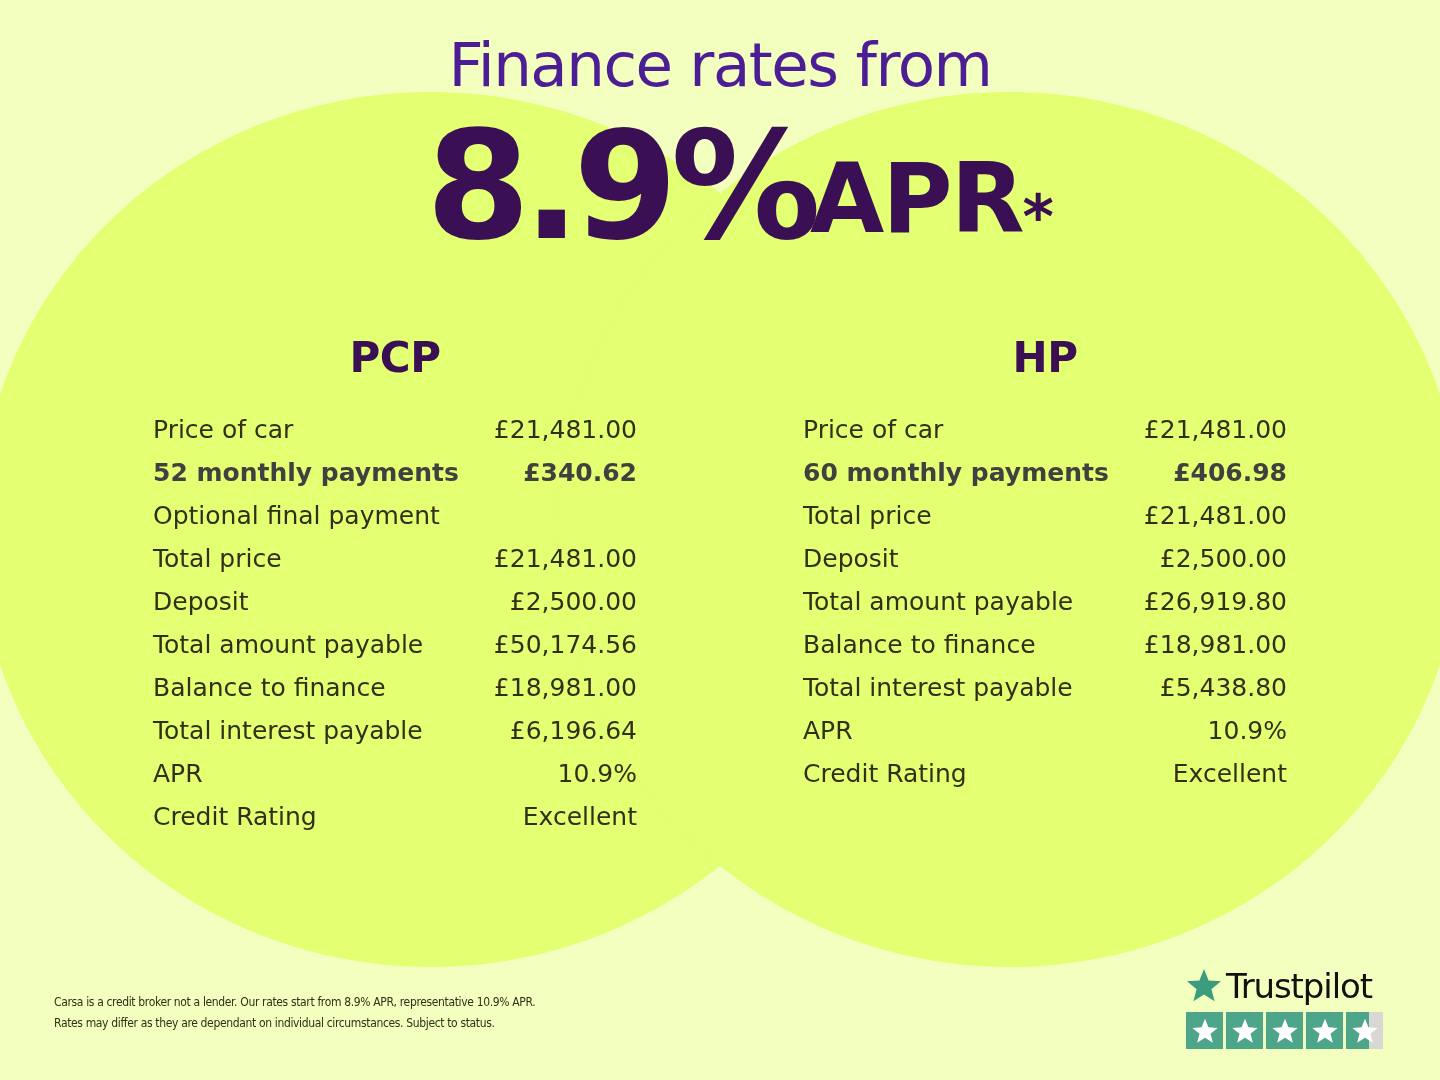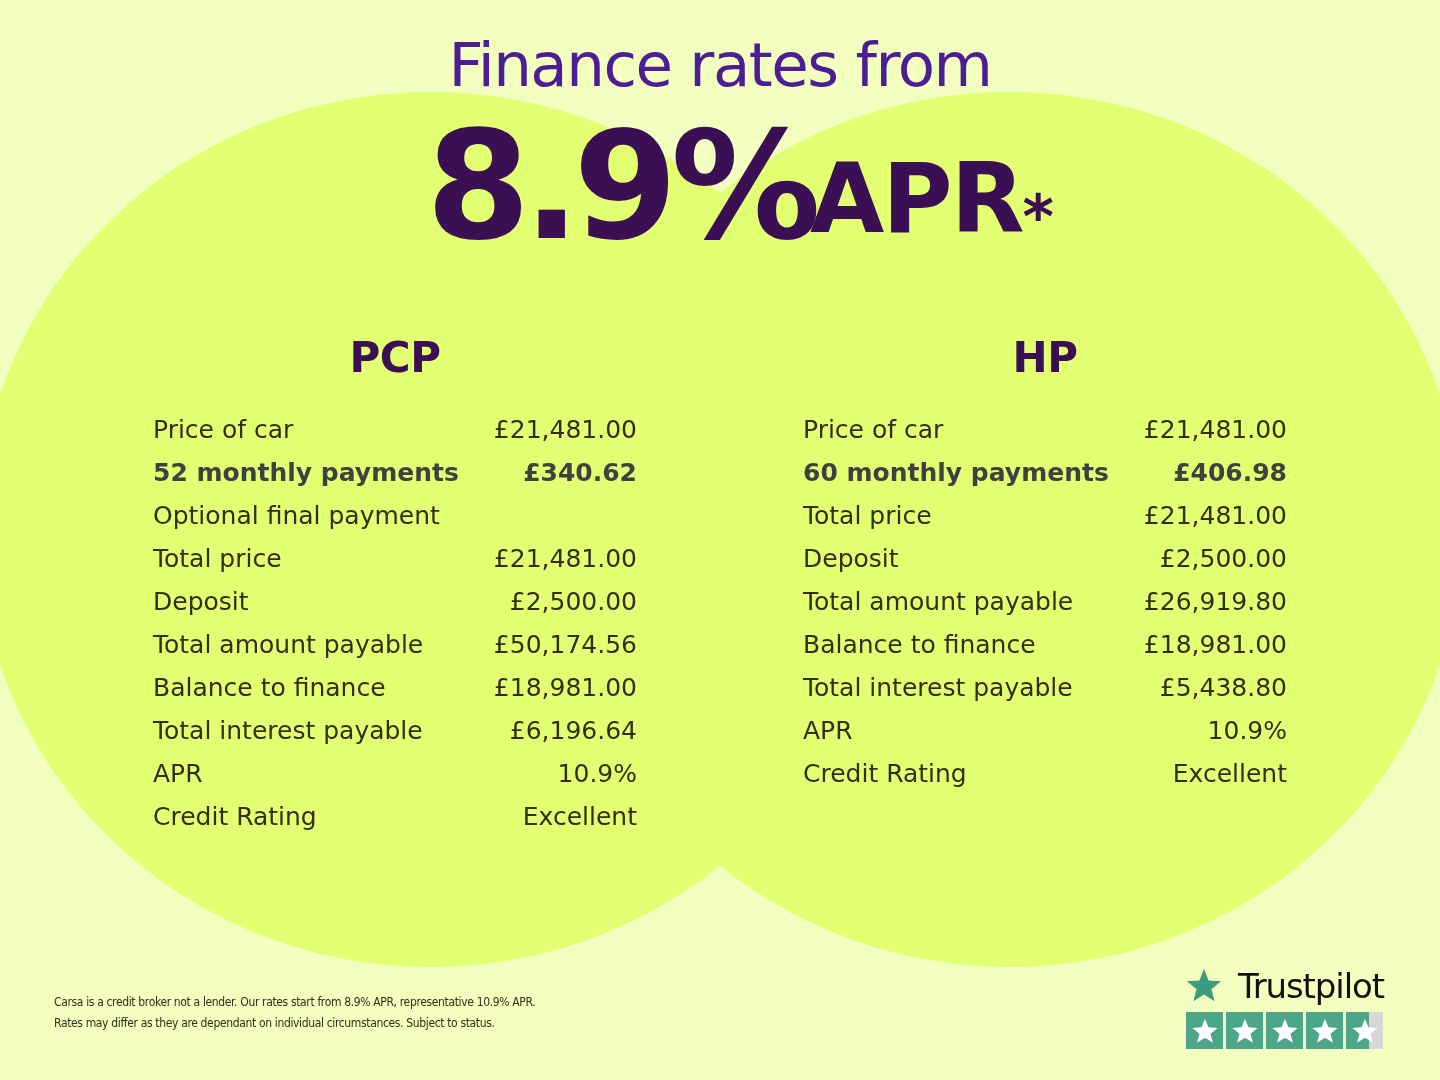--- a/index.html
+++ b/index.html
@@ -155,21 +155,21 @@
 
   .trustpilot {
     position: absolute;
     right: 48px;
     top: 18px;
     width: 206px;
   }
   .tp-brand {
     display: flex;
     align-items: center;
-    gap: 16px;
+    gap: 4px;
     justify-content: flex-start;
   }
   .tp-brand svg { display: block; }
   .tp-name {
     font-size: 34px;
     font-weight: 400;
     color: #14100f;
     letter-spacing: -1.1px;
     line-height: 1;
   }

